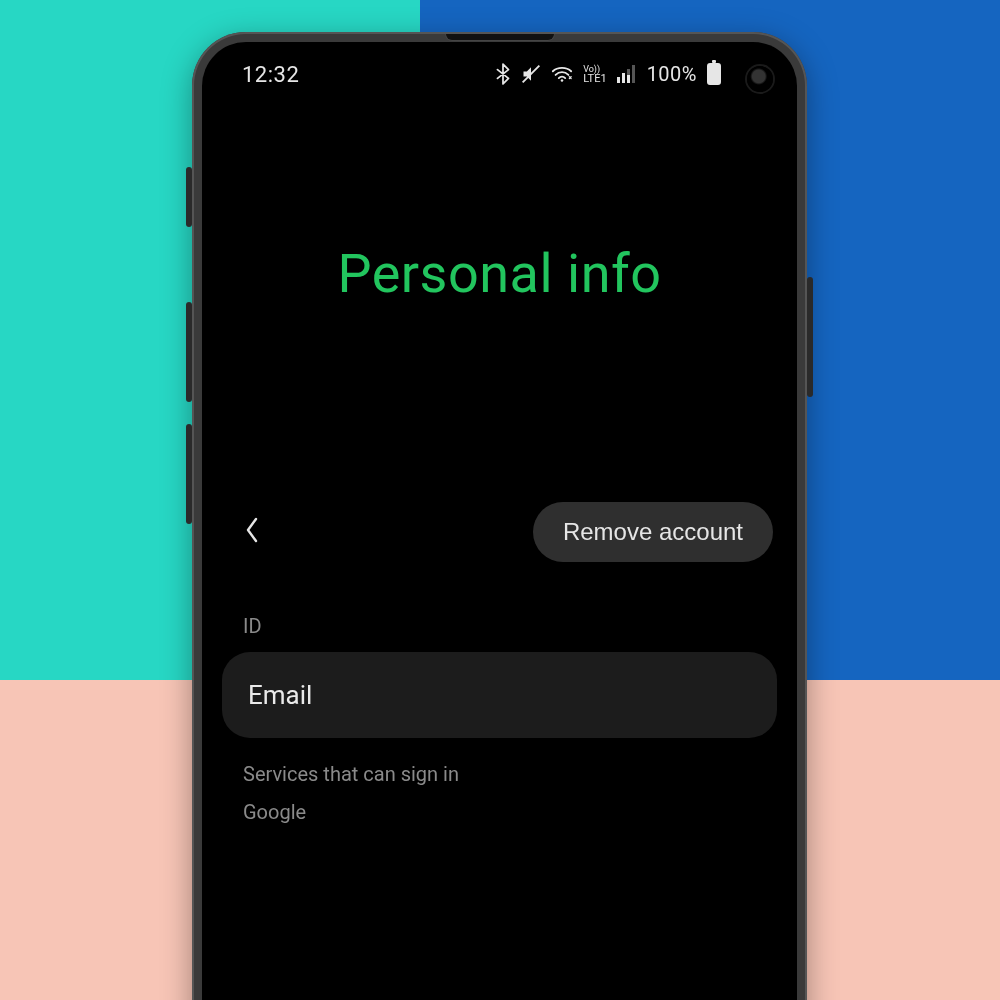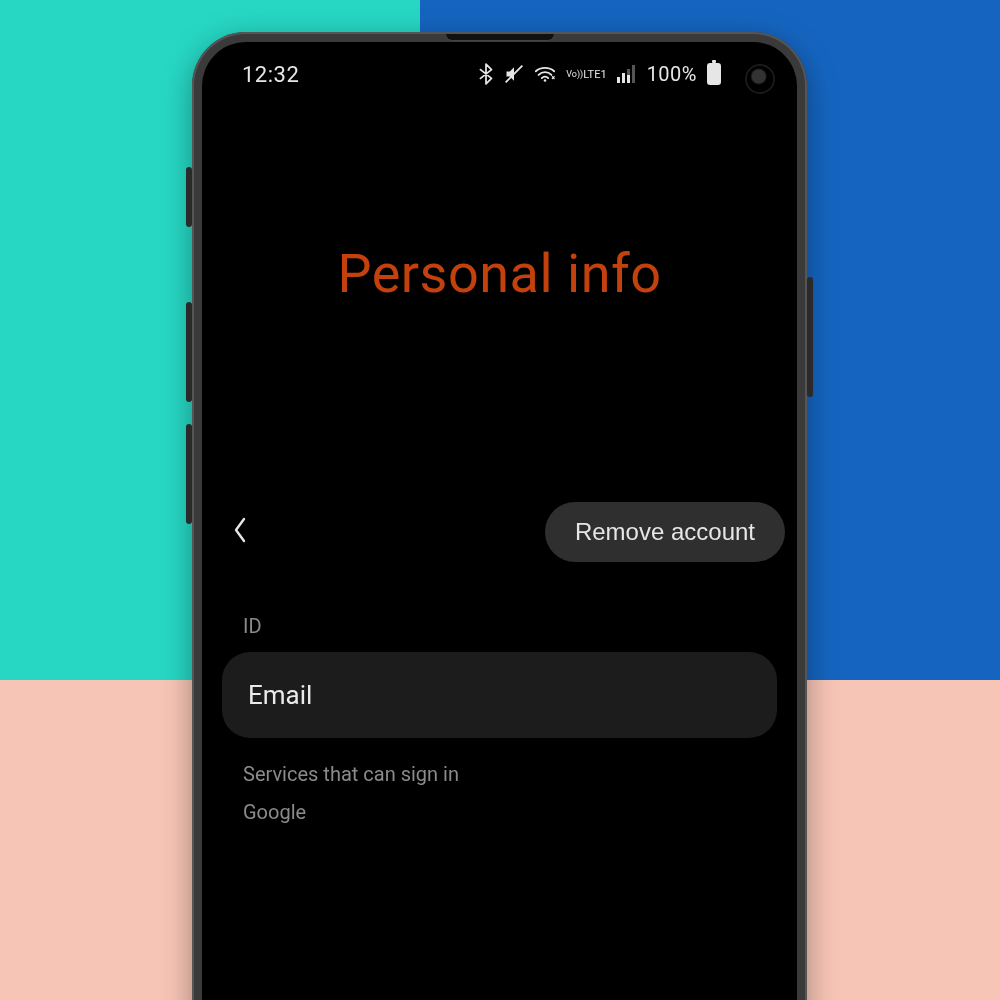--- a/index.html
+++ b/index.html
@@ -75,49 +75,49 @@
     justify-content: space-between;
     padding: 0 36px 0 40px;
     font-size: 22px;
     color: #e6e6e6;
     z-index: 4;
   }
   .status-left { font-weight: 400; letter-spacing: .5px; }
   .status-right { display: flex; align-items: center; gap: 10px; padding-right: 40px; }
   .ico { display: inline-flex; align-items: center; justify-content: center; }
   .ico svg { display: block; }
-  .lte { font-size: 11px; line-height: 9px; display: flex; flex-direction: row; align-items: flex-start; text-align: left; }
+  .lte { font-size: 11px; line-height: 9px; display: flex; flex-direction: column; align-items: flex-start; text-align: left; }
   .lte .vo { font-size: 9px; }
   .battery-pct { font-size: 20px; letter-spacing: .5px; }
   .battery {
     width: 14px; height: 22px; border: 2px solid #e6e6e6; border-radius: 3px; position: relative; background: #e6e6e6;
   }
   .battery::before { content: ""; position: absolute; top: -5px; left: 3px; width: 4px; height: 3px; background: #e6e6e6; border-radius: 1px; }
 
   
   .hero {
     position: absolute;
     top: 200px; left: 0; right: 0;
     text-align: center;
   }
   .hero h1 {
     font-size: 54px;
     font-weight: 400;
-    color: #c2410c;
+    color: #22c55e;
     letter-spacing: .5px;
   }
 
   
   .toolbar {
     position: absolute;
     top: 460px; left: 0; right: 0;
     display: flex;
     align-items: center;
     justify-content: space-between;
-    padding: 0 12px;
+    padding: 0 24px;
   }
   .back {
     width: 52px; height: 52px;
     display: flex; align-items: center; justify-content: center;
     border-radius: 50%;
     cursor: pointer;
   }
   .back svg { stroke: #e6e6e6; }
 
   .remove {

